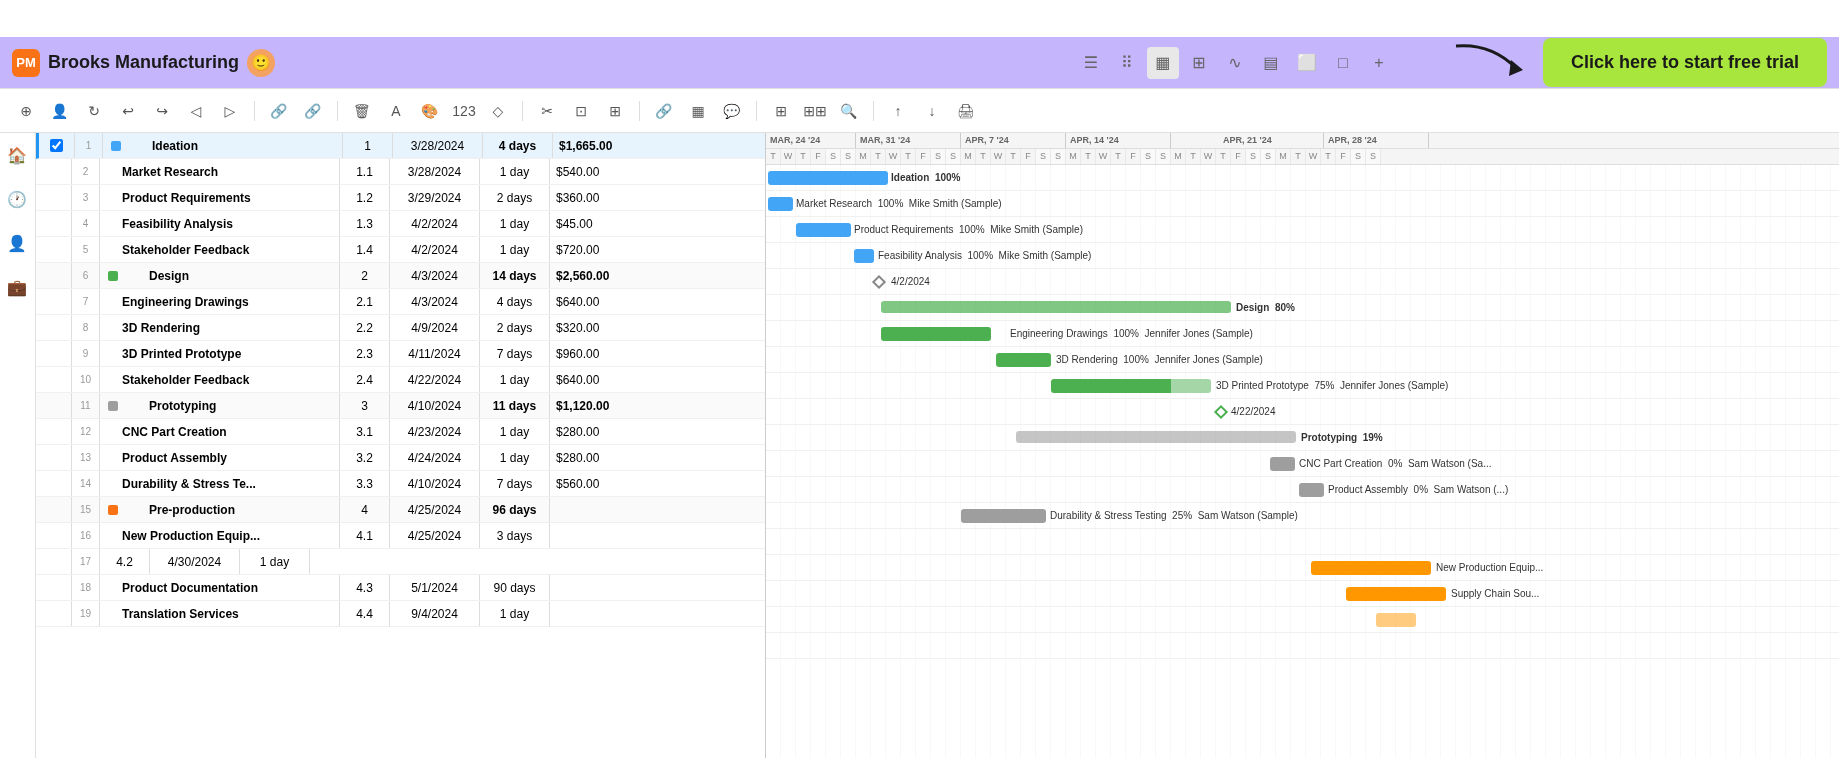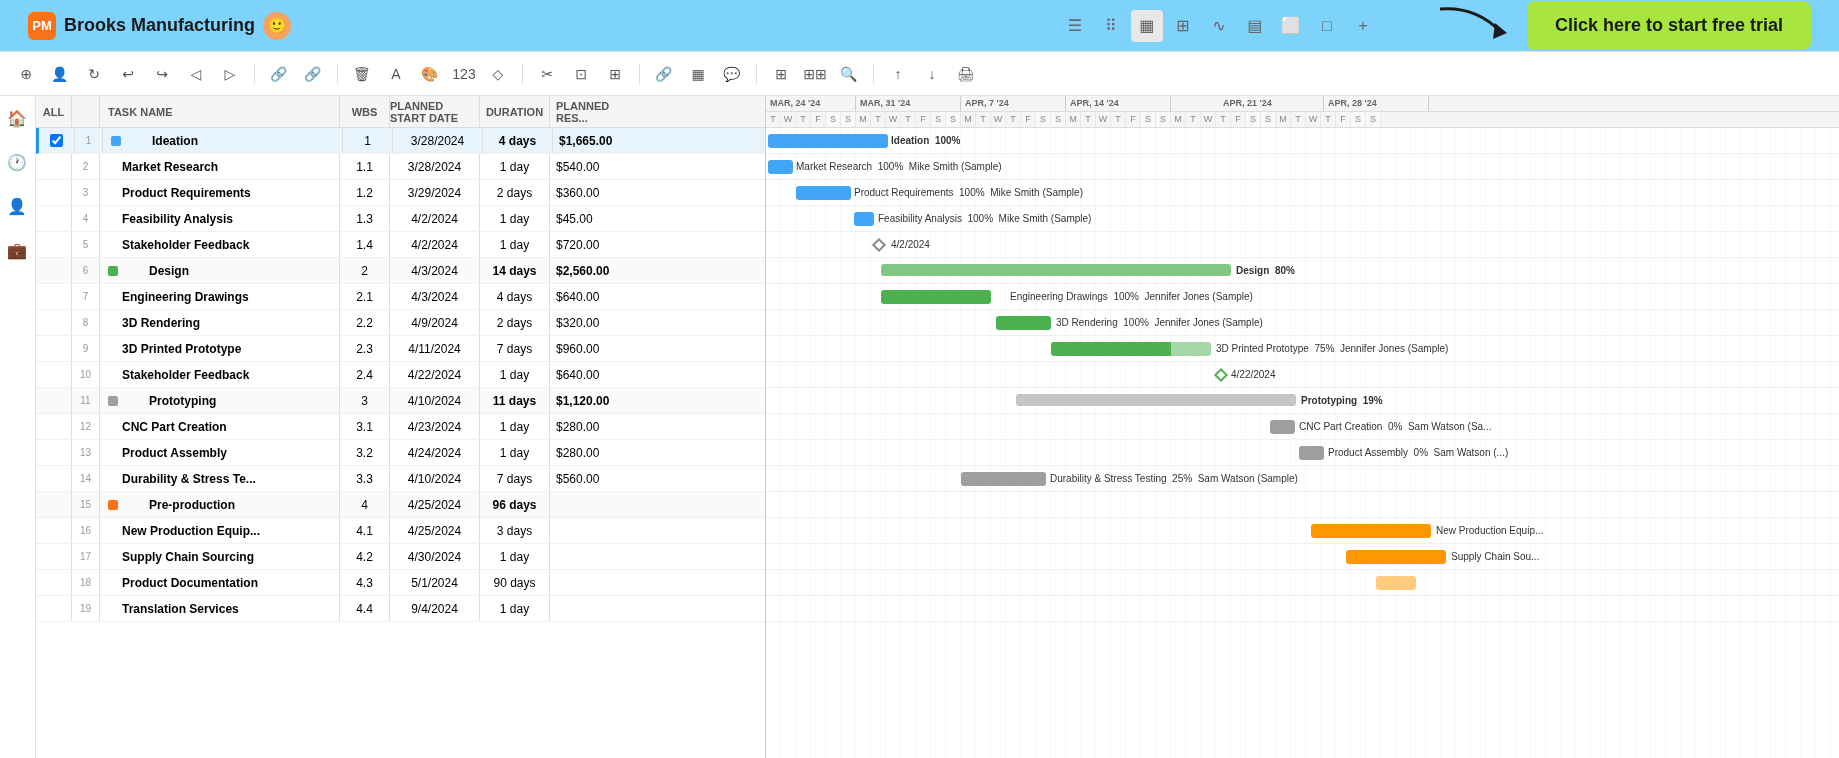--- a/index.html
+++ b/index.html
@@ -1,19 +1,19 @@
 <!DOCTYPE html>
 <html><head>
   <meta charset="utf-8">
   <style>
     * { box-sizing: border-box; margin: 0; padding: 0; }
     body { font-family: -apple-system, BlinkMacSystemFont, 'Segoe UI', sans-serif; font-size: 12px; background: #fff; overflow: hidden; }
 
     
-    #topbar { display: flex; align-items: center; height: 52px; border-bottom: 1px solid #e0e0e0; padding: 0 28px; gap: 8px; background: #7dd3fc; }
+    #topbar { display: flex; align-items: center; height: 52px; border-bottom: 1px solid #e0e0e0; padding: 0 12px; gap: 8px; background: #c4b5fd; margin-top: 37px; }
     #topbar .logo { width: 28px; height: 28px; background: #f97316; border-radius: 6px; display: flex; align-items: center; justify-content: center; color: #fff; font-weight: bold; font-size: 13px; flex-shrink: 0; }
     #topbar .project-title { font-size: 18px; font-weight: 600; color: #1a1a1a; }
     #topbar .avatar { width: 28px; height: 28px; border-radius: 50%; background: #f4a261; display: flex; align-items: center; justify-content: center; font-size: 16px; }
     #topbar .spacer { flex: 1; }
     #topbar .tab-icons { display: flex; gap: 4px; align-items: center; }
     #topbar .tab-icon { width: 32px; height: 32px; display: flex; align-items: center; justify-content: center; border-radius: 4px; cursor: pointer; color: #666; font-size: 16px; }
     #topbar .tab-icon.active { background: #e8e8e8; }
     #topbar .cta-area { display: flex; align-items: center; gap: 12px; }
     #topbar .cta-btn { background: #a8e63d; color: #1a1a1a; font-weight: 700; font-size: 18px; padding: 14px 28px; border: none; border-radius: 8px; cursor: pointer; white-space: nowrap; }
 
@@ -144,29 +144,20 @@
 <div id="main">
 
   <div id="sidebar">
     <div class="sidebar-icon">🏠</div>
     <div class="sidebar-icon">🕐</div>
     <div class="sidebar-icon">👤</div>
     <div class="sidebar-icon">💼</div>
   </div>
 
   <div id="table-section">
-    <div class="table-header">
-      <div class="col-all">ALL</div>
-      <div class="col-num"></div>
-      <div class="col-task">TASK NAME</div>
-      <div class="col-wbs">WBS</div>
-      <div class="col-start">PLANNED START DATE</div>
-      <div class="col-dur">DURATION</div>
-      <div class="col-res">PLANNED RES...</div>
-    </div>
     <div class="table-body">
 
       <div class="table-row group-row selected">
         <div class="col-all">
             <input type="checkbox" checked="" style="margin: 0px;">
           </div>
         <div class="col-num">1</div>
         <div class="col-task col-task-group">
           <span style="display:inline-block;width:10px;height:10px;background:#42a5f5;border-radius:2px;margin-right:4px;flex-shrink:0;"></span>
           <strong>Ideation</strong>
@@ -346,21 +337,20 @@
         <div class="col-task col-task-indent">New Production Equip...</div>
         <div class="col-wbs">4.1</div>
         <div class="col-start">4/25/2024</div>
         <div class="col-dur">3 days</div>
         <div class="col-res"></div>
       </div>
 
       <div class="table-row">
         <div class="col-all"></div>
         <div class="col-num">17</div>
-        <div class="col-task col-task-indent">Supply Chain Sourcing</div>
         <div class="col-wbs">4.2</div>
         <div class="col-start">4/30/2024</div>
         <div class="col-dur">1 day</div>
         <div class="col-res"></div>
       </div>
 
       <div class="table-row">
         <div class="col-all"></div>
         <div class="col-num">18</div>
         <div class="col-task col-task-indent">Product Documentation</div>

